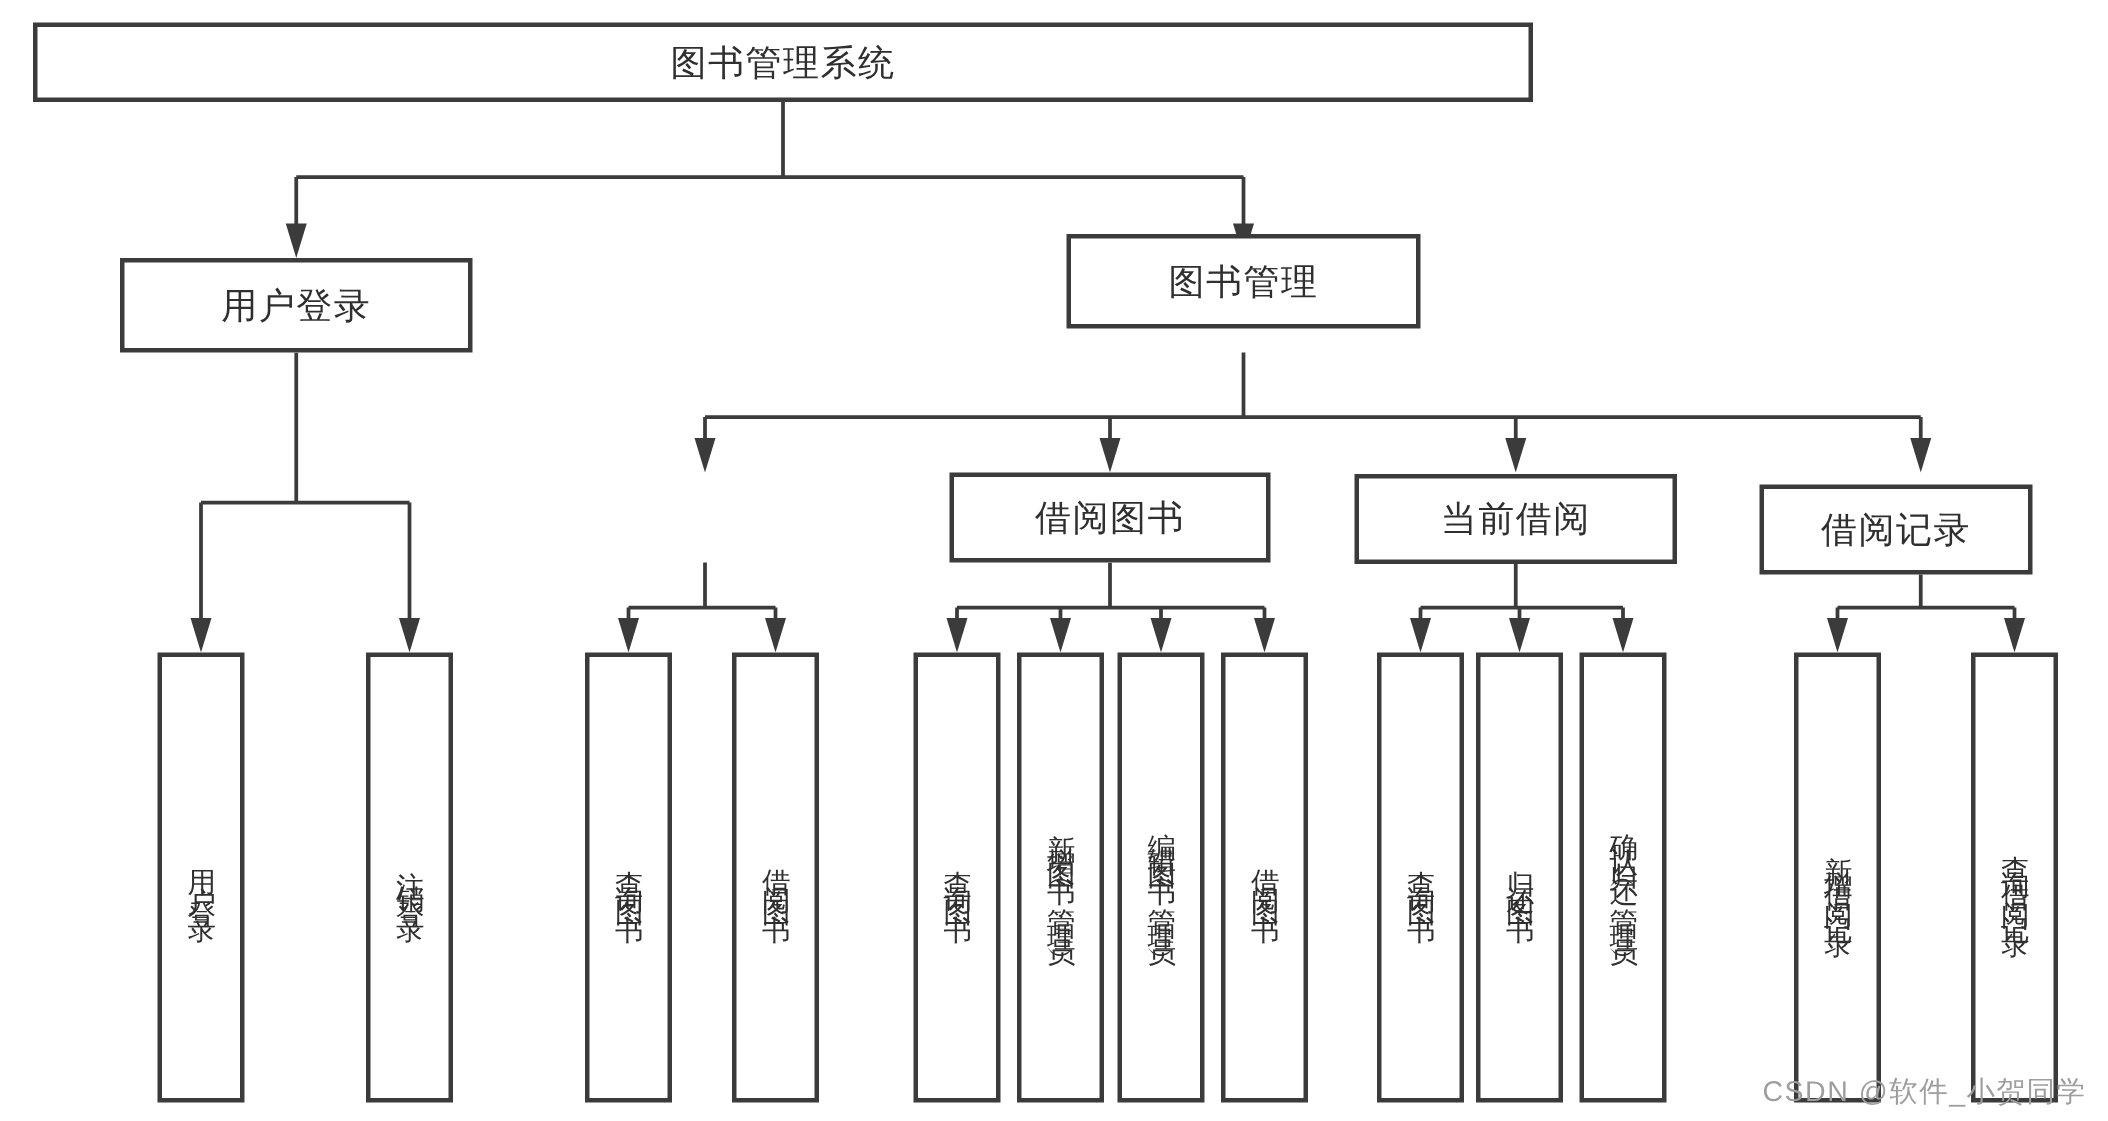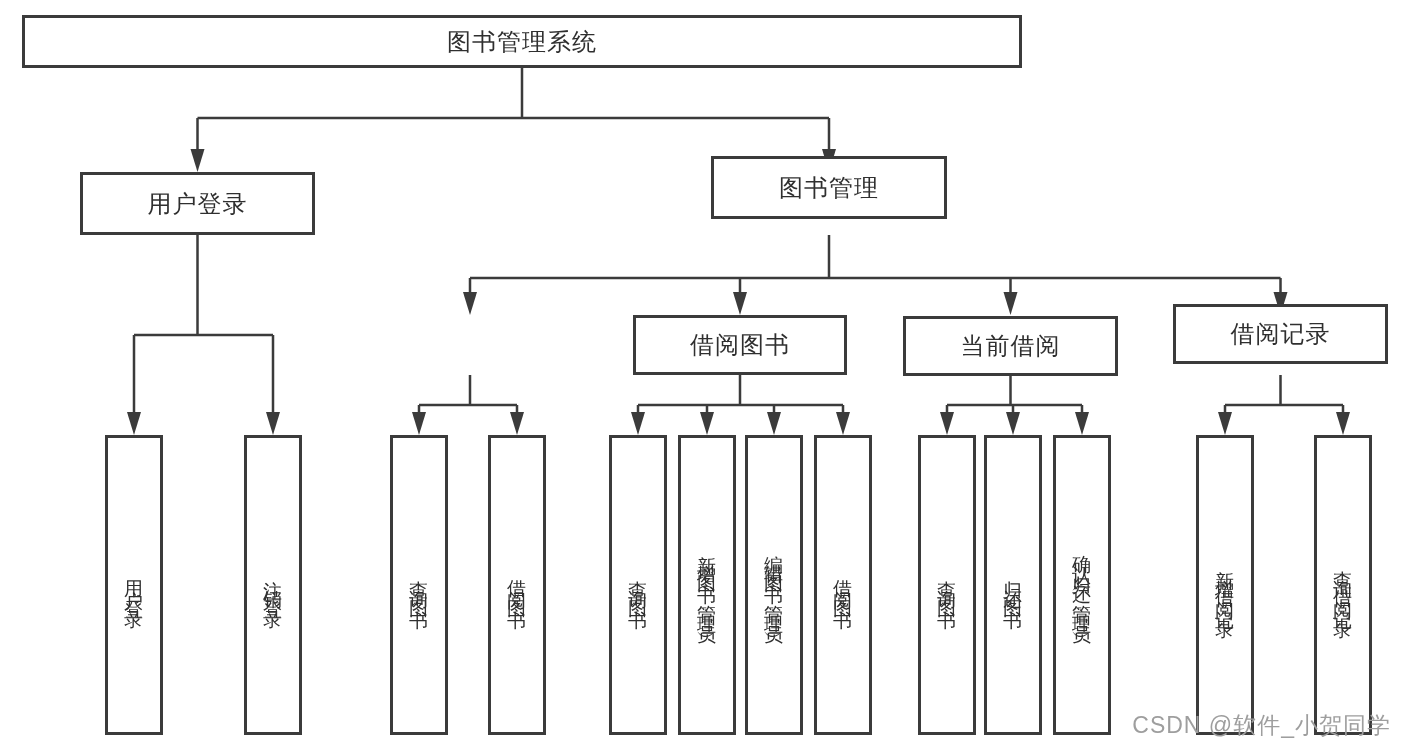--- a/index.html
+++ b/index.html
@@ -14,21 +14,21 @@
     position:absolute;box-sizing:border-box;background:#ffffff;
     border:3px solid #3b3b3b;display:flex;align-items:center;justify-content:center;
   }
   .hbox span{font-size:24px;letter-spacing:1px;white-space:nowrap;}
   .vbox{width:58px;height:300px;}
   .vlabel{
     writing-mode:vertical-rl;text-orientation:mixed;
     font-size:19px;letter-spacing:10px;line-height:1;
   }
   .watermark{
-    position:absolute;right:14px;bottom:6px;font-size:23px;color:#9e9e9e;
+    position:absolute;right:14px;bottom:6px;font-size:19px;color:#9e9e9e;
     letter-spacing:1px;white-space:nowrap;z-index:5;
   }
 </style>
 </head>
 <body>
 
 <div class="stage">
 
   <svg class="wires" viewBox="0 0 1405 747" xmlns="http://www.w3.org/2000/svg">
     <g>
@@ -83,21 +83,21 @@
   <div class="hbox" style="left:711px;top:156px;width:236px;height:63px">
     <span>图书管理</span>
   </div>
 
   <div class="hbox" style="left:633px;top:315px;width:214px;height:60px">
     <span>借阅图书</span>
   </div>
   <div class="hbox" style="left:903px;top:316px;width:215px;height:60px">
     <span>当前借阅</span>
   </div>
-  <div class="hbox" style="left:1173px;top:304px;width:215px;height:60px">
+  <div class="hbox" style="left:1173px;top:323px;width:182px;height:60px">
     <span>借阅记录</span>
   </div>
 
   <div class="vbox" style="left:105px;top:435px">
     <span class="vlabel">用户登录</span>
   </div>
   <div class="vbox" style="left:244px;top:435px">
     <span class="vlabel">注销登录</span>
   </div>
 

